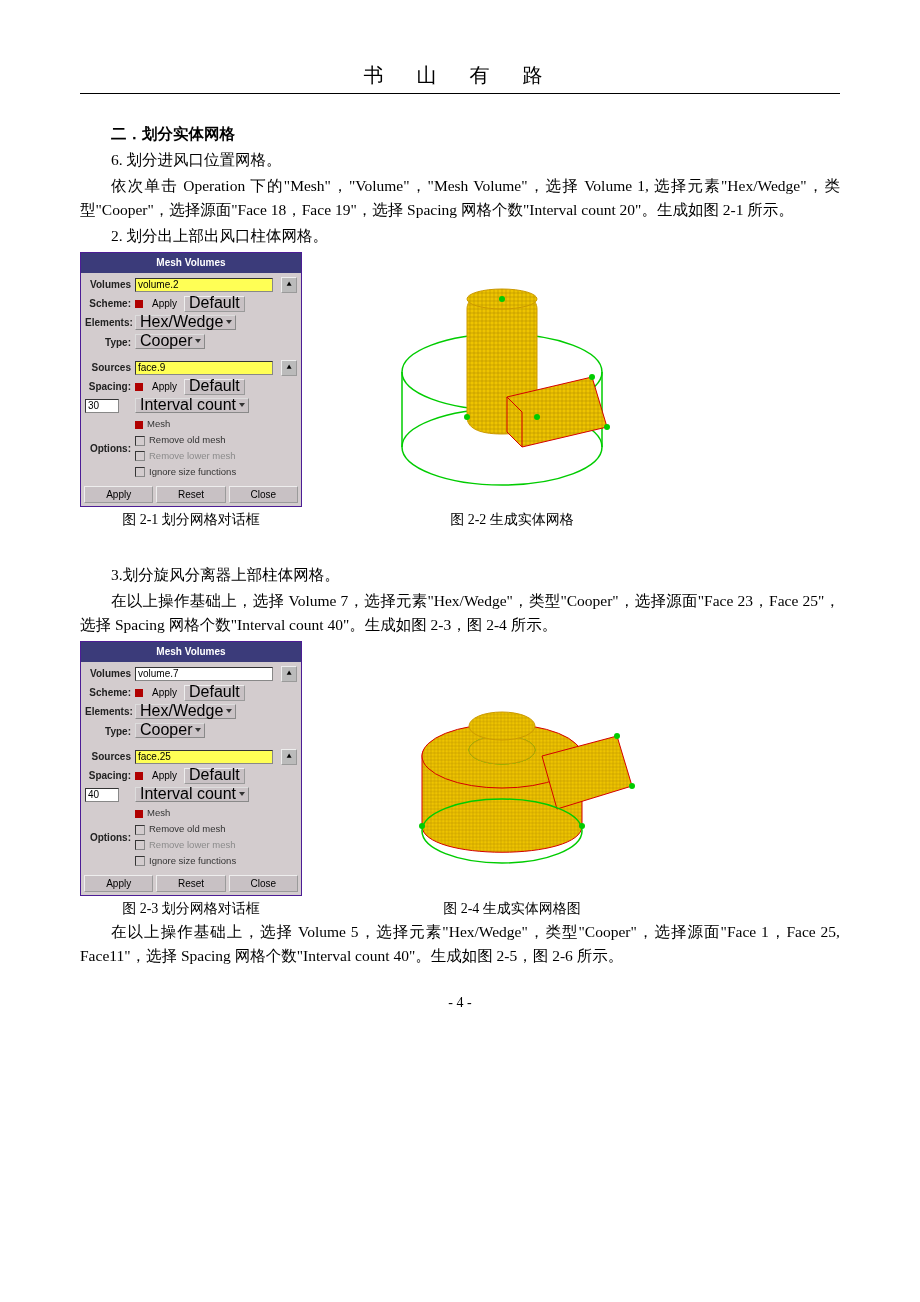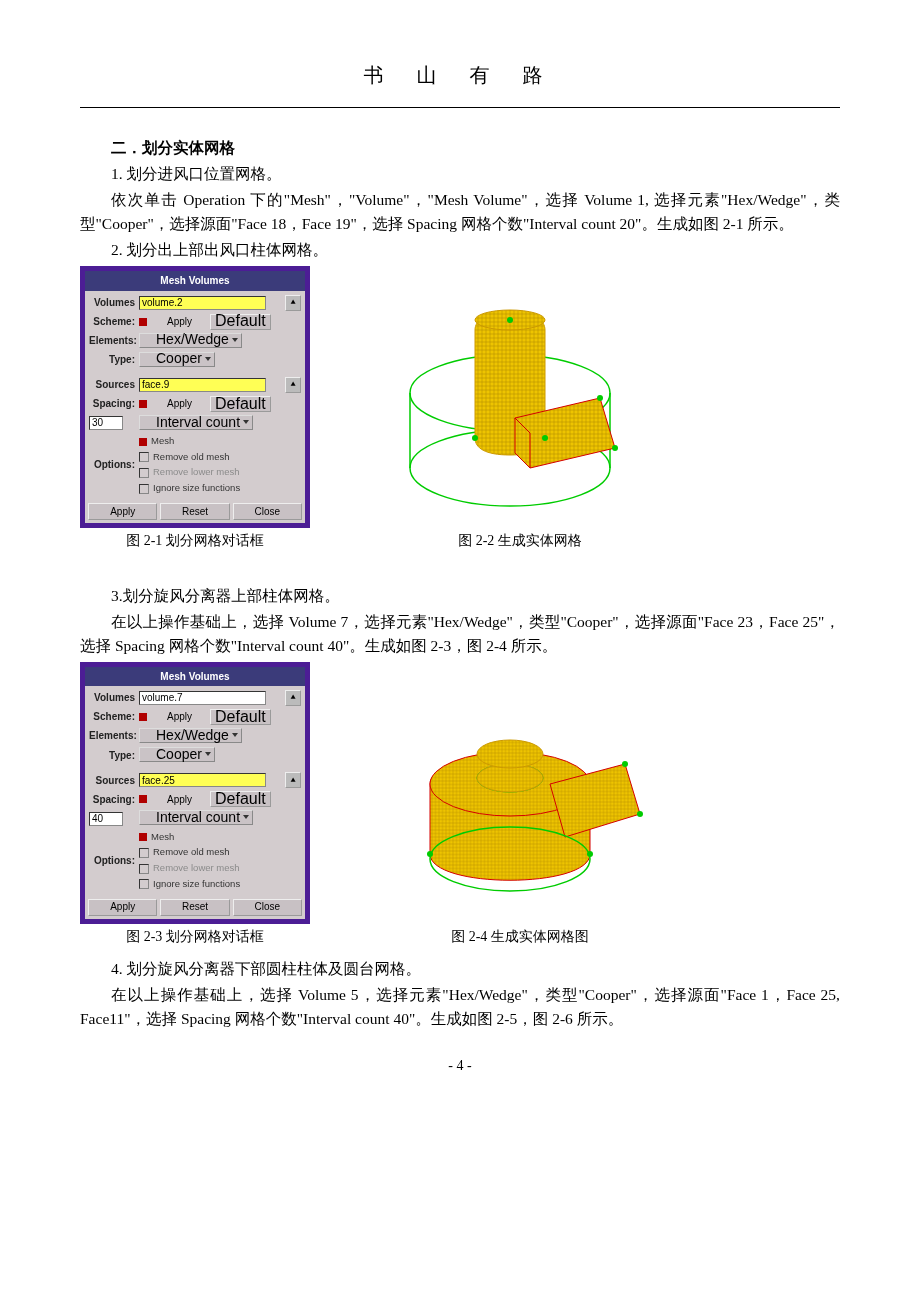--- a/index.html
+++ b/index.html
@@ -13,21 +13,21 @@
       line-height: 1.55;
     }
     .page {
       padding: 60px 80px 40px 80px;
     }
     .header {
       text-align: center;
       font-family: "KaiTi", "楷体", serif;
       font-size: 20px;
       letter-spacing: 14px;
-      margin-bottom: 16px;
+      margin-bottom: 2px;
     }
     .header-line {
       border-bottom: 1.5px solid #000;
       margin-bottom: 28px;
     }
     .indent {
       text-indent: 2em;
     }
     p {
       margin: 0 0 2px 0;
@@ -47,21 +47,21 @@
     }
     .fig-caption {
       font-size: 14px;
       text-align: center;
       margin-top: 2px;
     }
 
     
     .dialog {
       width: 220px;
-      border: 5px solid #4c1d95;
+      border: 1px solid #4c1d95;
       background: #d3ccce;
       font-family: Arial, sans-serif;
       font-size: 10px;
       color: #000;
     }
     .dlg-title {
       background: #3b3b7a;
       color: #fff;
       padding: 2px 4px;
       font-weight: bold;
@@ -120,22 +120,22 @@
       padding: 0 4px;
       font-size: 16px;
       display: inline-flex;
       align-items: center;
       margin-left: 2px;
     }
     .dlg-dropdown {
       border: 1px outset #ddd;
       background: #cac3c6;
       height: 13px;
-      padding: 0 12px 0 16px;
-      font-size: 14px;
+      padding: 0 12px 0 4px;
+      font-size: 16px;
       display: inline-flex;
       align-items: center;
       position: relative;
     }
     .dlg-dropdown::after {
       content: "";
       position: absolute;
       right: 3px; top: 4px;
       border-left: 3px solid transparent;
       border-right: 3px solid transparent;
@@ -152,21 +152,21 @@
       width: 8px; height: 8px;
       background: #b00000;
       display: inline-block;
       margin-right: 4px;
       vertical-align: middle;
     }
     .dlg-row-multi {
       display: flex;
       align-items: center;
       flex-wrap: wrap;
-      gap: 16px;
+      gap: 5px;
     }
     .opt-col {
       display: flex;
       flex-direction: column;
       gap: 1px;
       font-size: 9.5px;
       color: #333;
     }
     .faded { color: #8b8b8b; }
     .dlg-buttons {
@@ -202,21 +202,21 @@
   </style>
 </head>
 <body>
 
 <div class="page">
 
   <div class="header">书 山 有 路</div>
   <div class="header-line"></div>
 
   <p class="indent"><b>二．划分实体网格</b></p>
-  <p class="indent">1. 划分进风口位置网格。</p>
+  <p class="indent">6. 划分进风口位置网格。</p>
   <p class="indent">依次单击 Operation 下的"Mesh"，"Volume"，"Mesh Volume"，选择 Volume 1, 选择元素"Hex/Wedge"，类型"Cooper"，选择源面"Face 18，Face 19"，选择 Spacing 网格个数"Interval count 20"。生成如图 2-1 所示。</p>
   <p class="indent">2. 划分出上部出风口柱体网格。</p>
 
   <div class="fig-row">
     <div class="fig-block">
 
       <div class="dialog">
         <div class="dlg-title">Mesh Volumes</div>
         <div class="dlg-body">
           <div class="dlg-label">Volumes</div>
@@ -378,17 +378,16 @@
           <circle cx="40" cy="150" r="3" fill="#00cc00"></circle>
           <circle cx="200" cy="150" r="3" fill="#00cc00"></circle>
           <circle cx="235" cy="60" r="3" fill="#00cc00"></circle>
           <circle cx="250" cy="110" r="3" fill="#00cc00"></circle>
         </svg>
       </div>
       <div class="fig-caption">图 2-4 生成实体网格图</div>
     </div>
   </div>
 
-  <p class="indent" style="margin-top:10px">4. 划分旋风分离器下部圆柱柱体及圆台网格。</p>
   <p class="indent">在以上操作基础上，选择 Volume 5，选择元素"Hex/Wedge"，类型"Cooper"，选择源面"Face 1，Face 25, Face11"，选择 Spacing 网格个数"Interval count 40"。生成如图 2-5，图 2-6 所示。</p>
 
   <div class="page-num">- 4 -</div>
 </div>
 
 </body></html>

